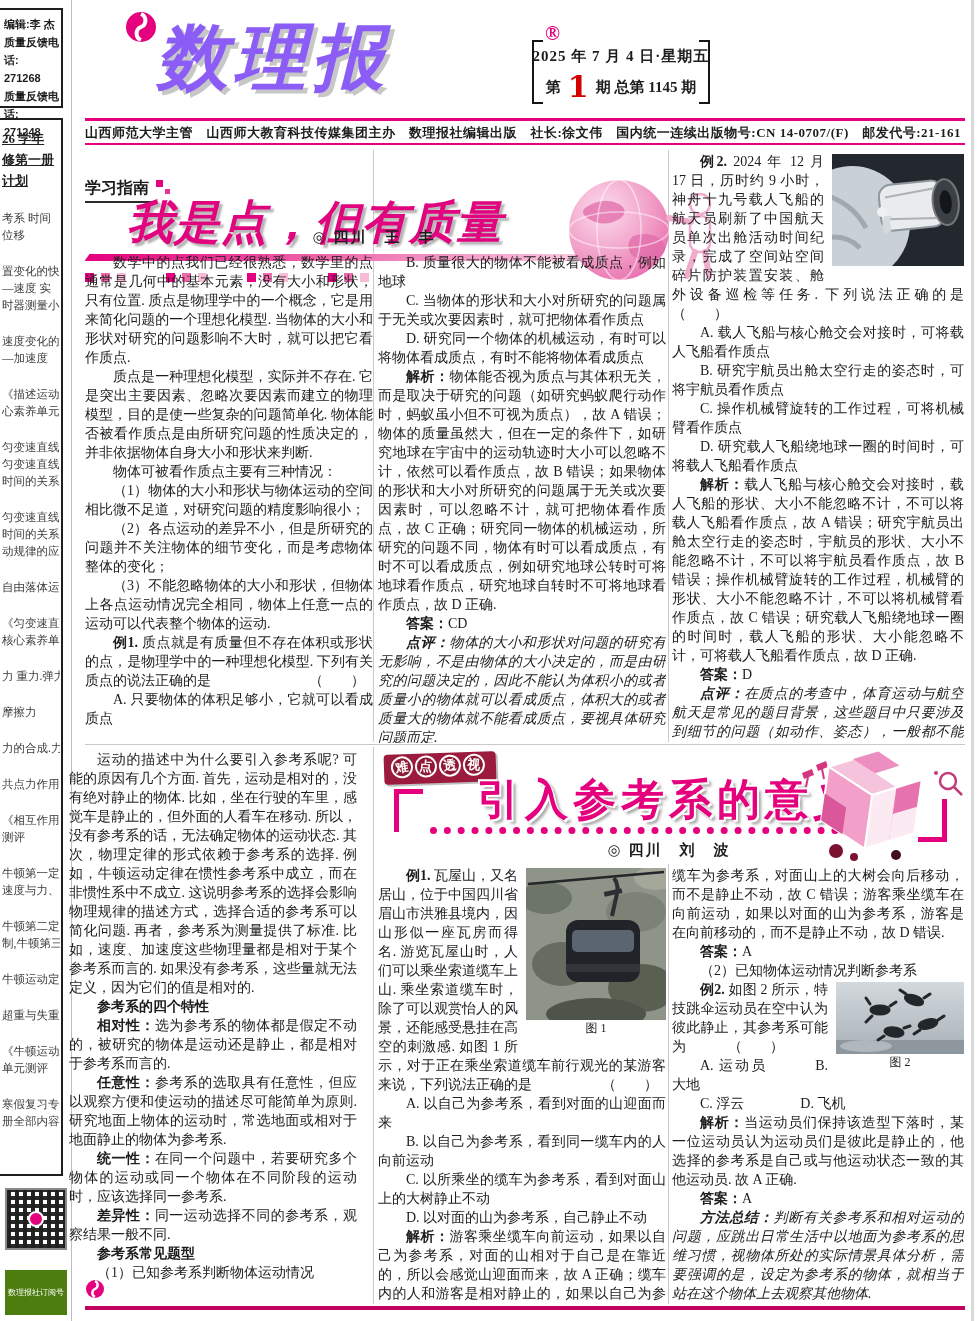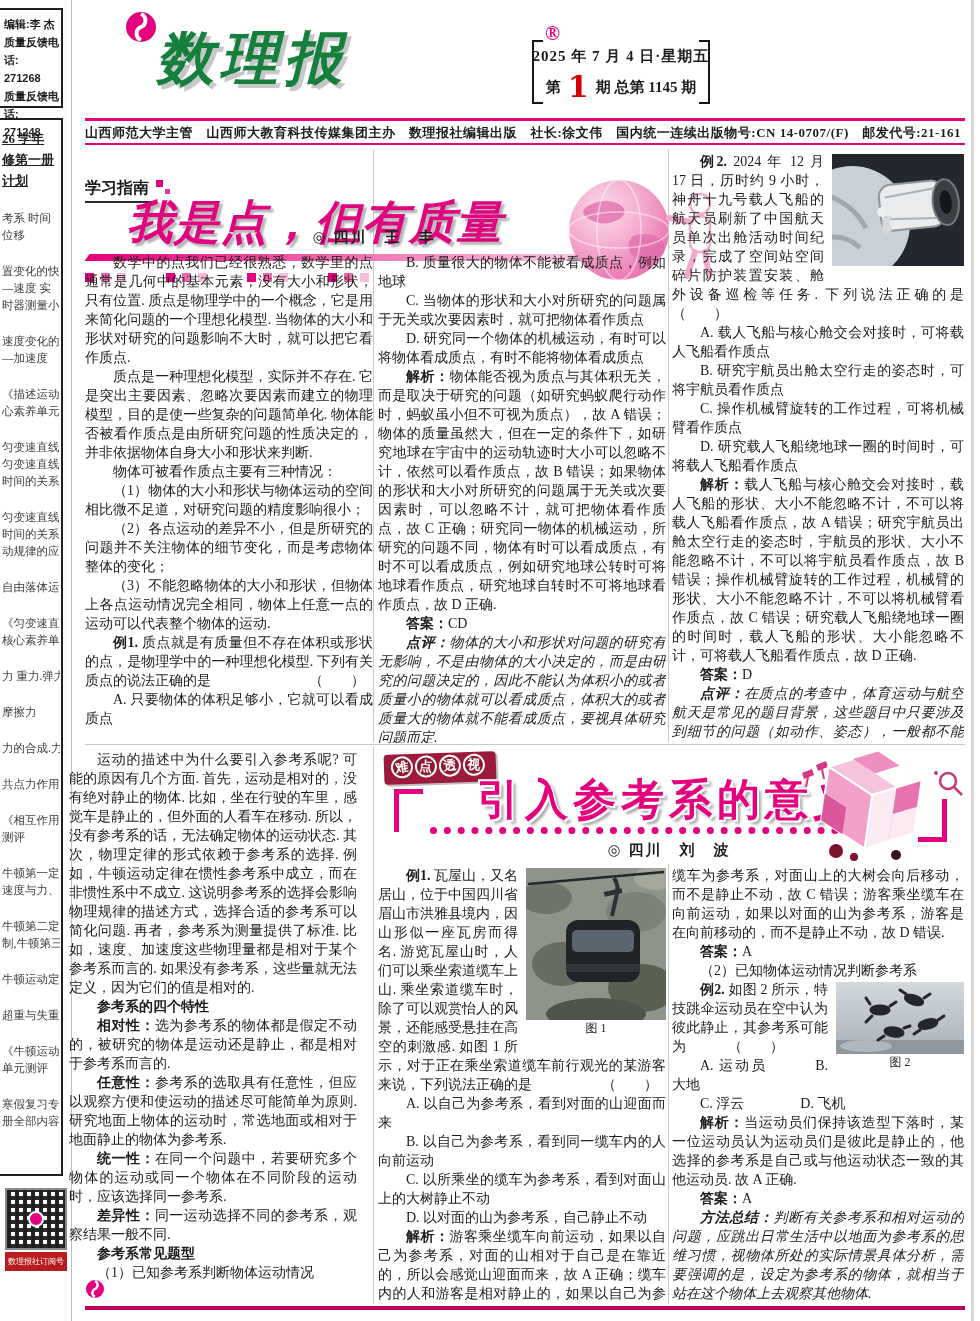--- a/index.html
+++ b/index.html
@@ -17,27 +17,27 @@
   .plan-box .line{white-space:nowrap;overflow:hidden;}
   .plan-box .line:nth-child(-n+3){font-weight:bold;font-size:13px;line-height:21px;color:#222;text-decoration:underline;}
   .plan-box .gap{height:19px;}
   .qr{position:absolute;left:5px;top:1188px;width:62px;text-align:center;}
   .qr-code{width:58px;height:58px;margin:0 auto;border:2px solid #8a8a8a;position:relative;
      background:
        repeating-linear-gradient(0deg,rgba(30,30,30,.95) 0 4px,rgba(255,255,255,0) 4px 8px),
        repeating-linear-gradient(90deg,#242424 0 4px,#ffffff 4px 8px);}
   .qr-dot{position:absolute;left:21px;top:21px;width:16px;height:16px;border-radius:50%;
      background:#e5007d;border:2px solid #fff;box-sizing:border-box;}
-  .qr-label{margin-top:2px;background:#b91c1c;color:#fff;font-size:8px;line-height:11px;
-     font-family:"Liberation Sans",sans-serif;padding:4px 0;}
+  .qr-label{margin-top:20px;background:#4d7c0f;color:#fff;font-size:8px;line-height:11px;
+     font-family:"Liberation Sans",sans-serif;padding:17px 0;}
   
   .logo-ball{position:absolute;left:126px;top:12px;width:30px;height:30px;}
   .masthead{position:absolute;left:156px;top:2px;width:390px;height:118px;
-     font-family:Liberation Sans, sans-serif;font-weight:bold;font-style:italic;
-     font-size:58px;line-height:112px;letter-spacing:6px;color:#15803d;white-space:nowrap;
+     font-family:Liberation Serif, serif;font-weight:bold;font-style:italic;
+     font-size:72px;line-height:112px;letter-spacing:6px;color:#8b5cf6;white-space:nowrap;
      text-shadow:4px 4px 0 #c7c7c7;}
   .reg{position:absolute;left:545px;top:22px;font-size:20px;font-style:normal;color:#e5007d;font-weight:bold;}
   .date-box{position:absolute;left:532px;top:40px;width:178px;height:64px;text-align:center;}
   .date-box::before{content:"";position:absolute;left:0;top:0;bottom:0;width:9px;
      border:2px solid #151515;border-right:none;}
   .date-box::after{content:"";position:absolute;right:0;top:0;bottom:0;width:9px;
      border:2px solid #151515;border-left:none;}
   .date-l1{font-size:15px;font-weight:bold;padding-top:7px;letter-spacing:1px;}
   .date-l2{font-size:15px;font-weight:bold;margin-top:3px;}
   .issue-no{color:#d40000;font-size:30px;font-family:"DejaVu Serif",serif;font-weight:bold;

